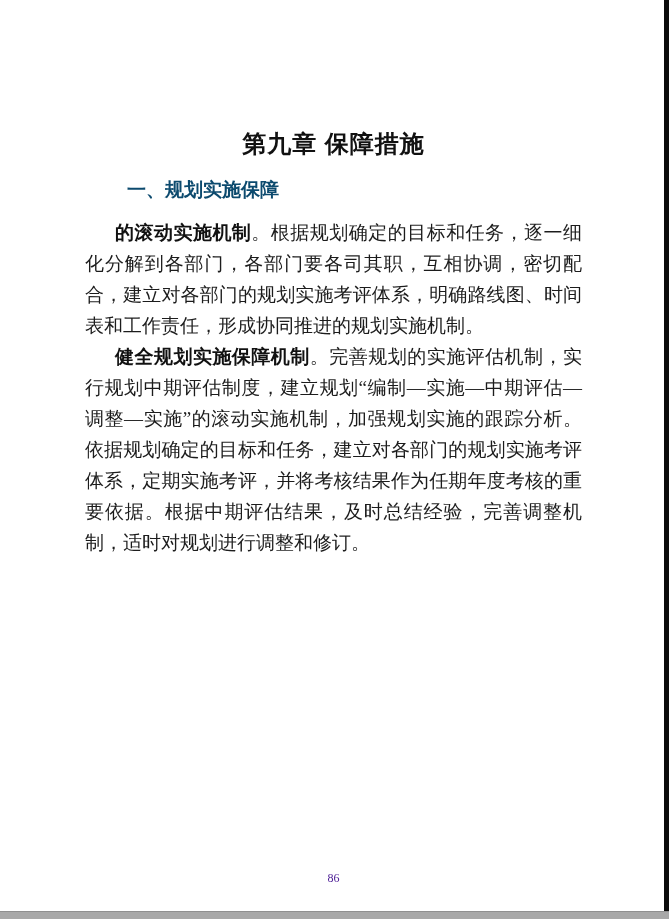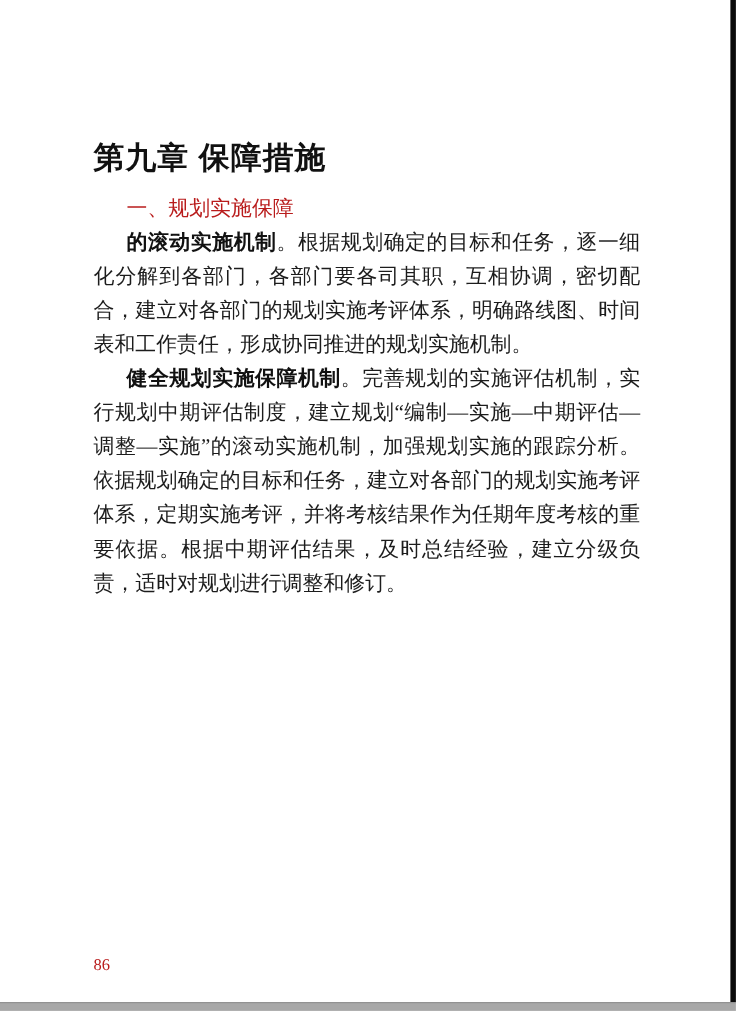--- a/index.html
+++ b/index.html
@@ -13,61 +13,61 @@
     color: #1c1c1c;
   }
   .content {
     position: absolute;
     left: 85px;
     top: 0;
     width: 497px;
   }
   .chapter-title {
     margin: 132px 0 0 0;
-    text-align: left;
-    font-size: 28px;
+    text-align: center;
+    font-size: 24px;
     line-height: 23px;
     font-weight: 700;
     letter-spacing: 1px;
     font-family: "Liberation Sans", "DejaVu Sans", sans-serif;
     color: #111111;
   }
   .body-text {
     margin-top: 19px;
     font-size: 19px;
     line-height: 31px;
   }
   .body-text p {
     margin: 0;
     text-indent: 30px;
     text-align: justify;
   }
   .section-heading {
-    margin: 0;
+    margin: 12px;
     text-indent: 30px;
     font-size: 19px;
     line-height: 31px;
-    font-weight: 400;
+    font-weight: 700;
     font-family: "Liberation Sans", "DejaVu Sans", sans-serif;
-    color: #b91c1c;
+    color: #0c4a6e;
   }
   .lead {
     font-weight: 700;
     font-family: "Liberation Sans", "DejaVu Sans", sans-serif;
     color: #111111;
   }
   .page-number {
     position: absolute;
     left: 85px;
     top: 869px;
     width: 497px;
-    text-align: left;
-    font-size: 15px;
+    text-align: center;
+    font-size: 12px;
     line-height: 18px;
-    color: #b91c1c;
+    color: #4c1d95;
     font-family: "Liberation Serif", "DejaVu Serif", serif;
   }
   .scan-edge-line {
     position: absolute;
     top: 0;
     right: 0;
     width: 5px;
     height: 911px;
     background: #0b0b0b;
   }
@@ -92,21 +92,21 @@
     <h1 class="chapter-title">第九章 保障措施</h1>
 
     <div class="body-text">
 
 
       <h2 class="section-heading">一、规划实施保障</h2>
 
 
       <p><span class="lead">的滚动实施机制</span><span>。根据规划确定的目标和任务，逐一细化分解到各部门，各部门要各司其职，互相协调，密切配合，建立对各部门的规划实施考评体系，明确路线图、时间表和工作责任，形成协同推进的规划实施机制。</span></p>
 
-      <p><span class="lead">健全规划实施保障机制</span><span>。完善规划的实施评估机制，实行规划中期评估制度，建立规划“编制—实施—中期评估—调整—实施”的滚动实施机制，加强规划实施的跟踪分析。依据规划确定的目标和任务，建立对各部门的规划实施考评体系，定期实施考评，并将考核结果作为任期年度考核的重要依据。根据中期评估结果，及时总结经验，建立分级负责，适时对规划进行调整和修订。</span></p>
+      <p><span class="lead">健全规划实施保障机制</span><span>。完善规划的实施评估机制，实行规划中期评估制度，建立规划“编制—实施—中期评估—调整—实施”的滚动实施机制，加强规划实施的跟踪分析。依据规划确定的目标和任务，建立对各部门的规划实施考评体系，定期实施考评，并将考核结果作为任期年度考核的重要依据。根据中期评估结果，及时总结经验，完善调整机制，适时对规划进行调整和修订。</span></p>
 
     </div>
   </div>
 
   <div class="page-number">86</div>
 
   <div class="scan-edge-line"></div>
   <div class="scan-bottom-bar"></div>
 
 </div>

